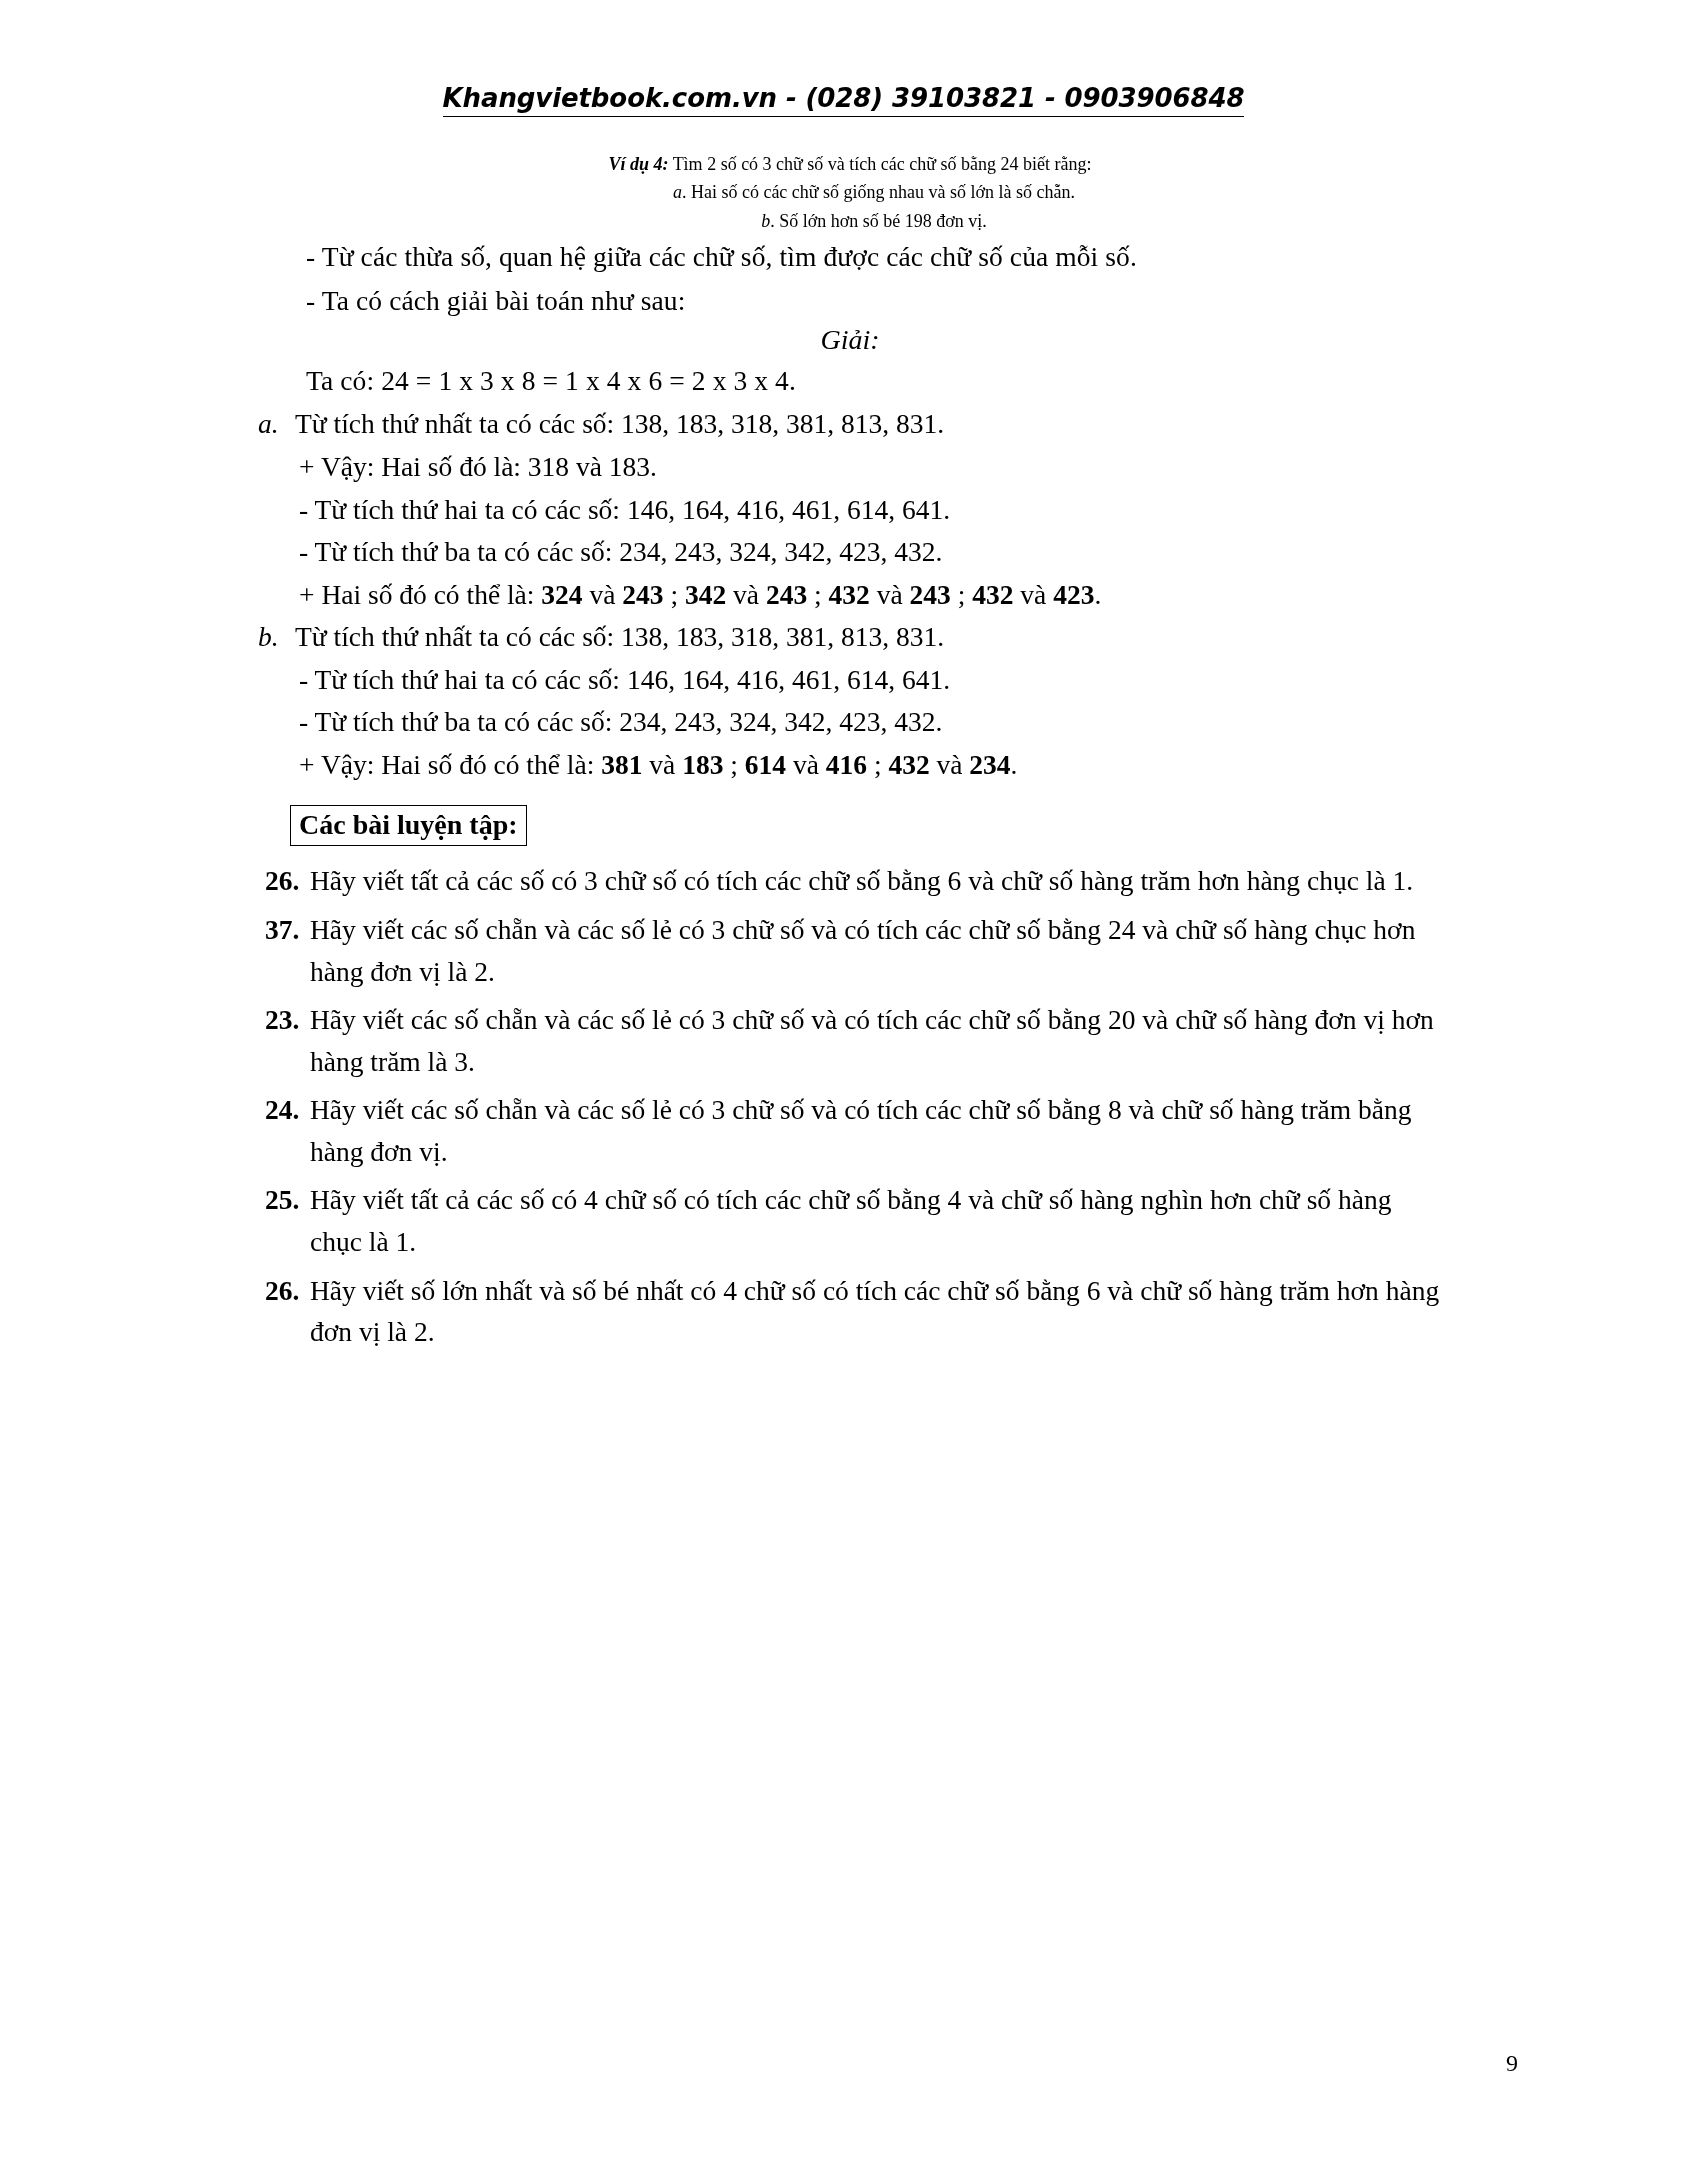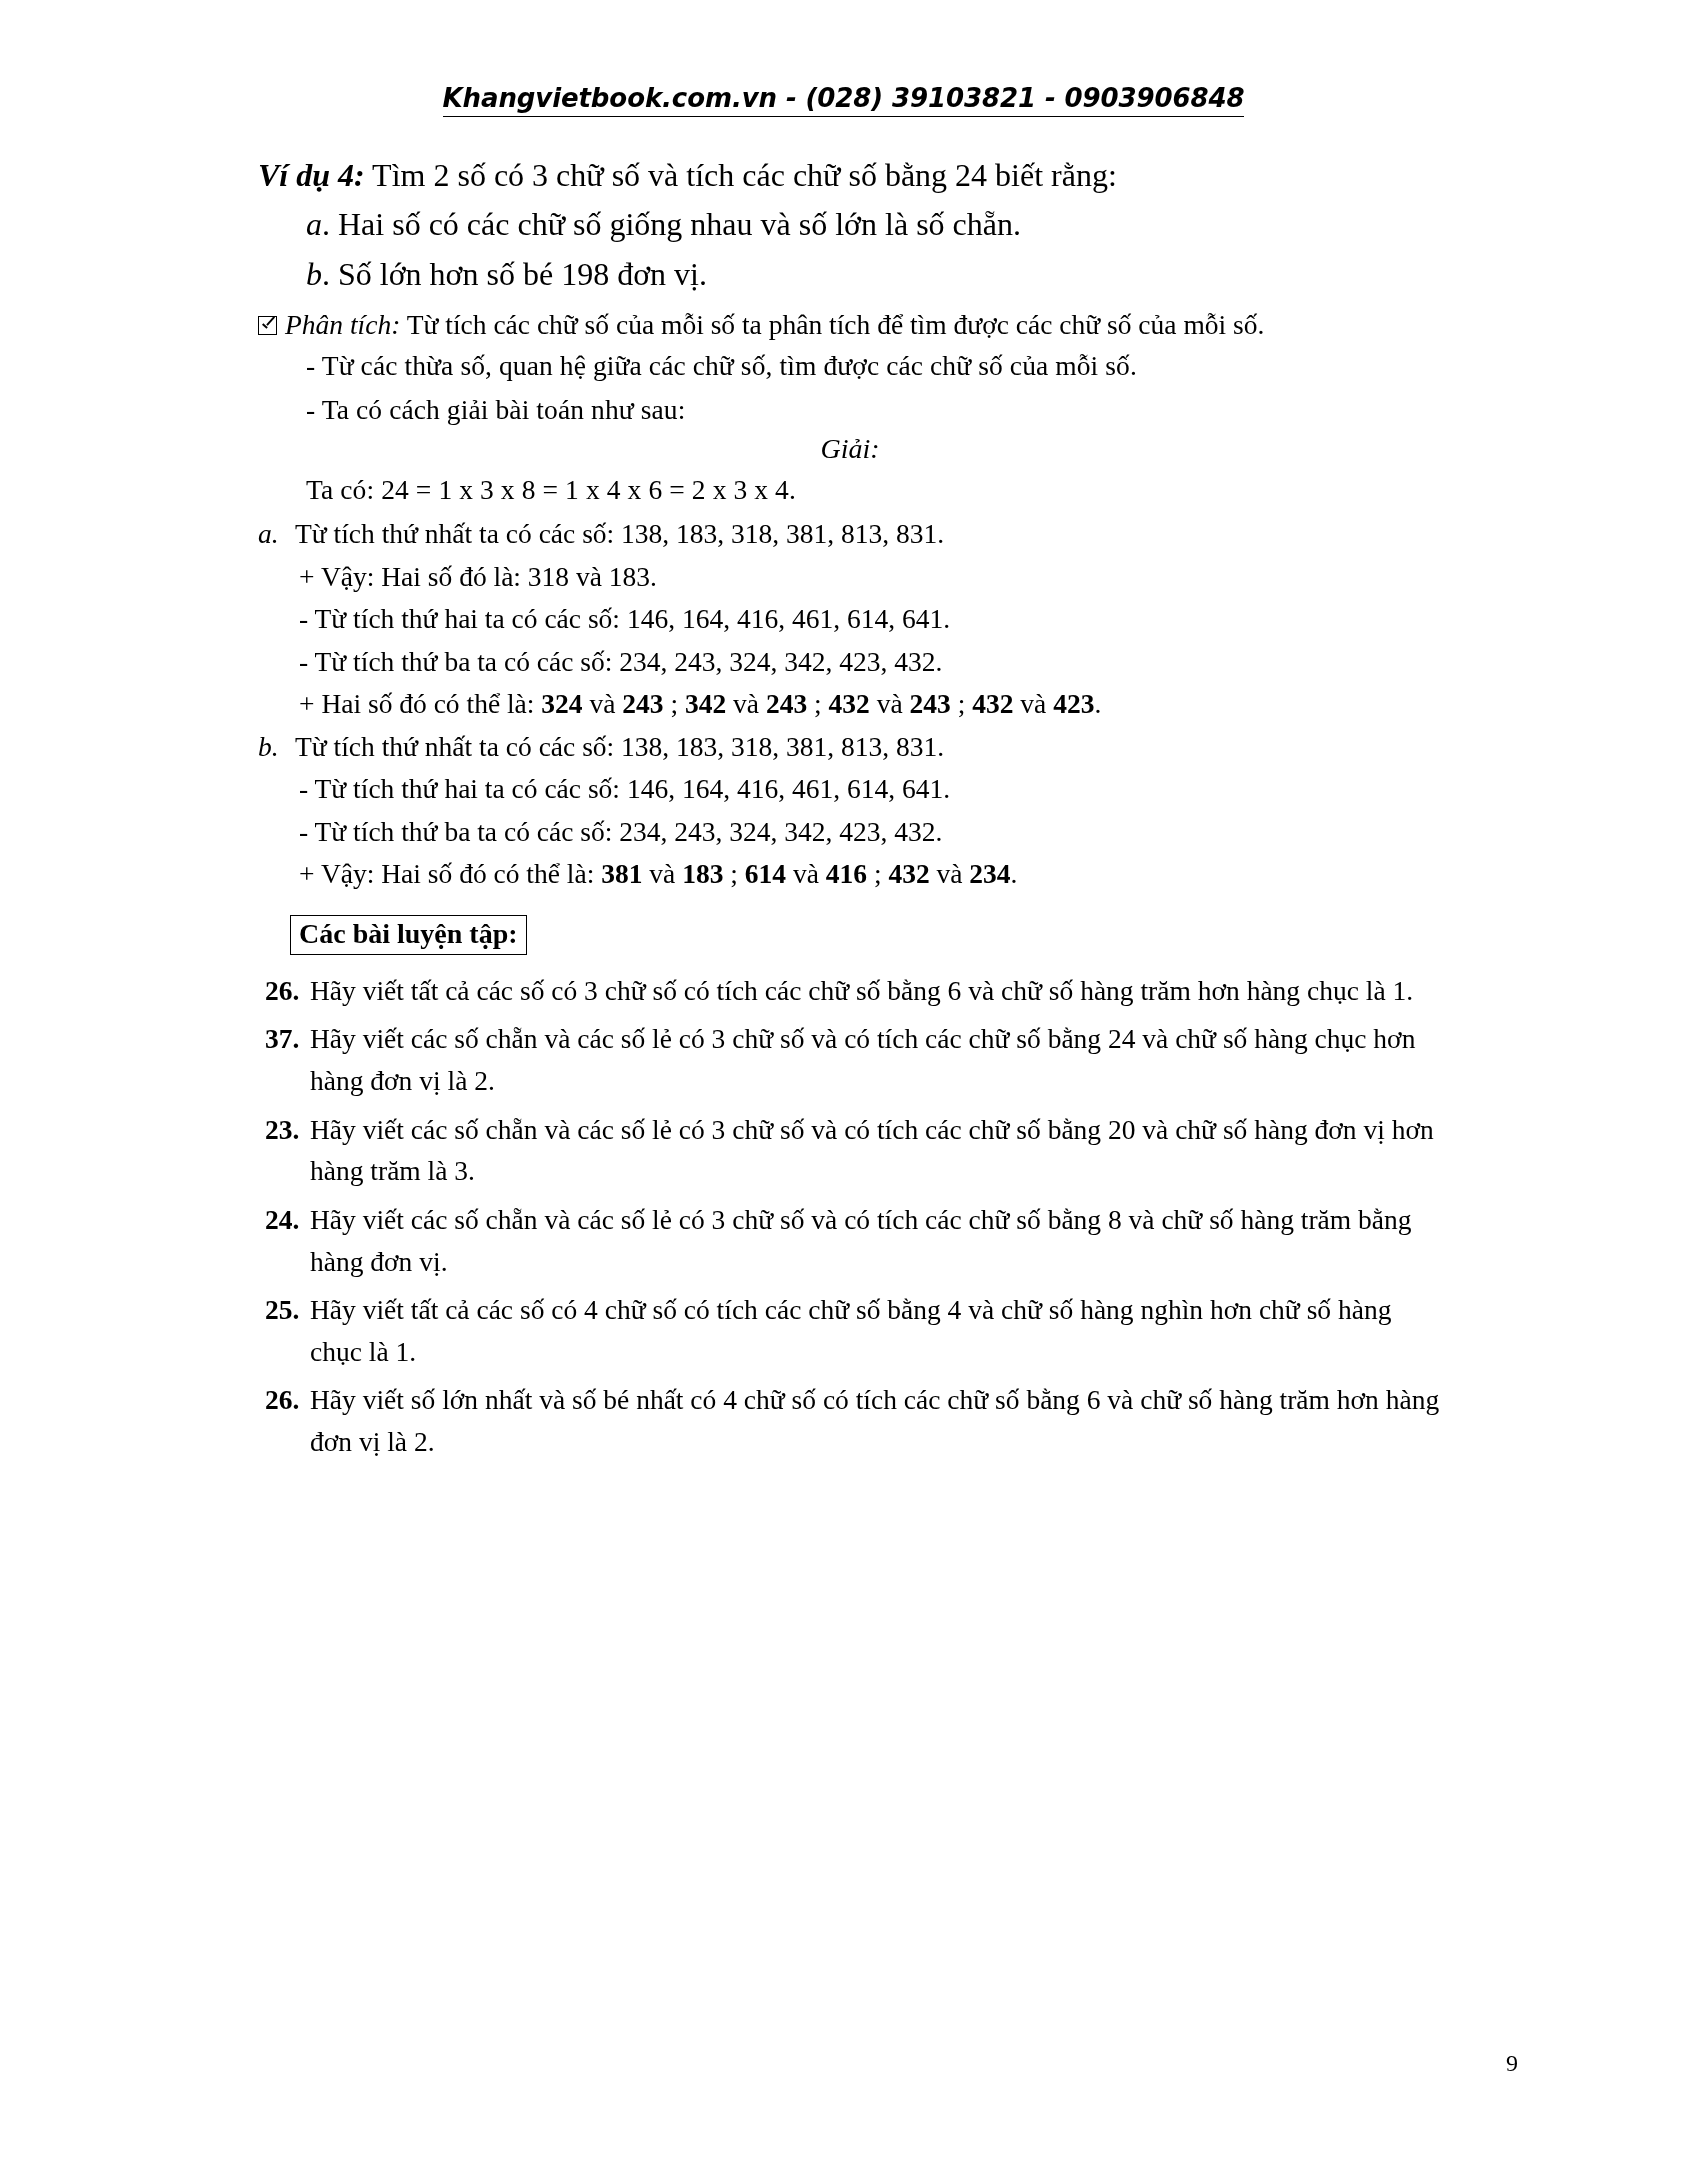--- a/index.html
+++ b/index.html
@@ -151,23 +151,24 @@
     line-height: 1.50;
     margin-bottom: 1.3px;
   }
   .page-num {
     position: absolute;
     right: 169px;
     bottom: 106px;
     font-size: 24px;
   }
   .vd-line {
-    font-size: 32px;
+    font-size: 18px;
     line-height: 1.50;
     margin-bottom: 1.3px;
+    text-align: center;
   }
 </style>
 </head>
 <body>
 
 <div class="page">
 
   <div class="header">
     <span class="hdr-text">Khangvietbook.com.vn - (028) 39103821 - 0903906848</span>
   </div>
@@ -179,23 +180,20 @@
     </div>
 
     <div class="vd-line indent1">
       <span class="ital">a</span><span>. Hai số có các chữ số giống nhau và số lớn là số chẵn.</span>
     </div>
 
     <div class="vd-line indent1">
       <span class="ital">b</span><span>. Số lớn hơn số bé 198 đơn vị.</span>
     </div>
 
-    <div class="checkbox-line">
-      <span class="cbox"></span><span class="ital">Phân tích:</span><span> Từ tích các chữ số của mỗi số ta phân tích để tìm được các chữ số của mỗi số.</span>
-    </div>
 
     <div class="line indent1">- Từ các thừa số, quan hệ giữa các chữ số, tìm được các chữ số của mỗi số.</div>
 
     <div class="line indent1">- Ta có cách giải bài toán như sau:</div>
 
     <div class="giai">Giải:</div>
 
     <div class="line indent1">Ta có: 24 = 1 x 3 x 8 = 1 x 4 x 6 = 2 x 3 x 4.</div>
 
     <div class="ab-item">

